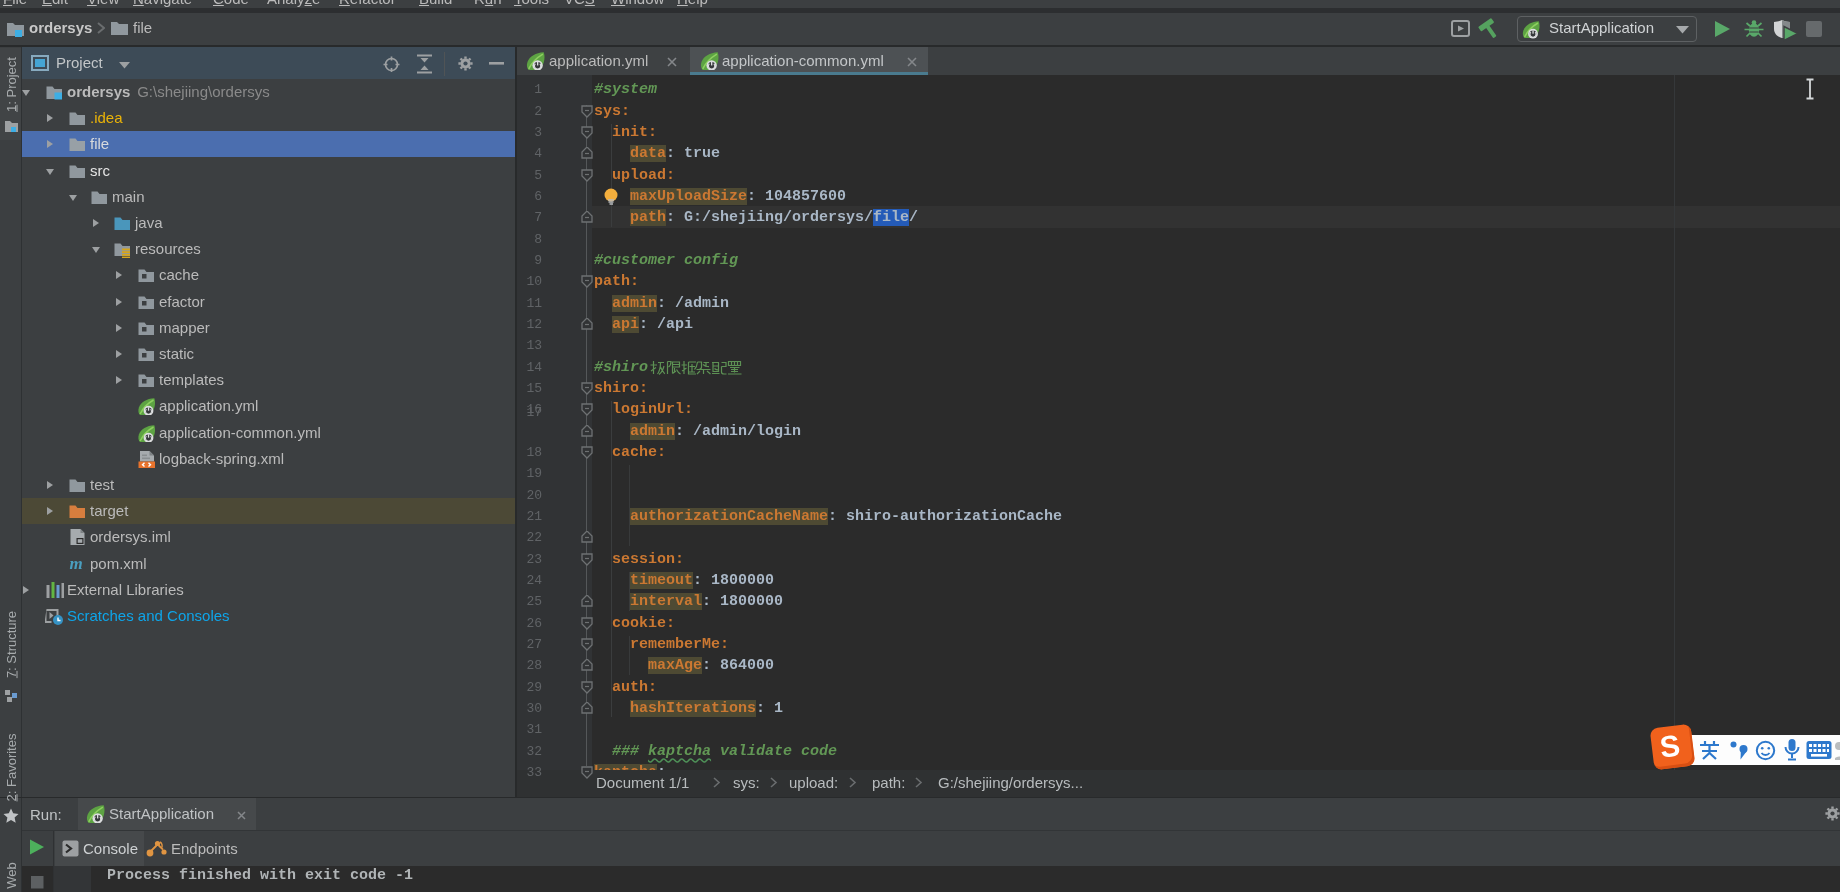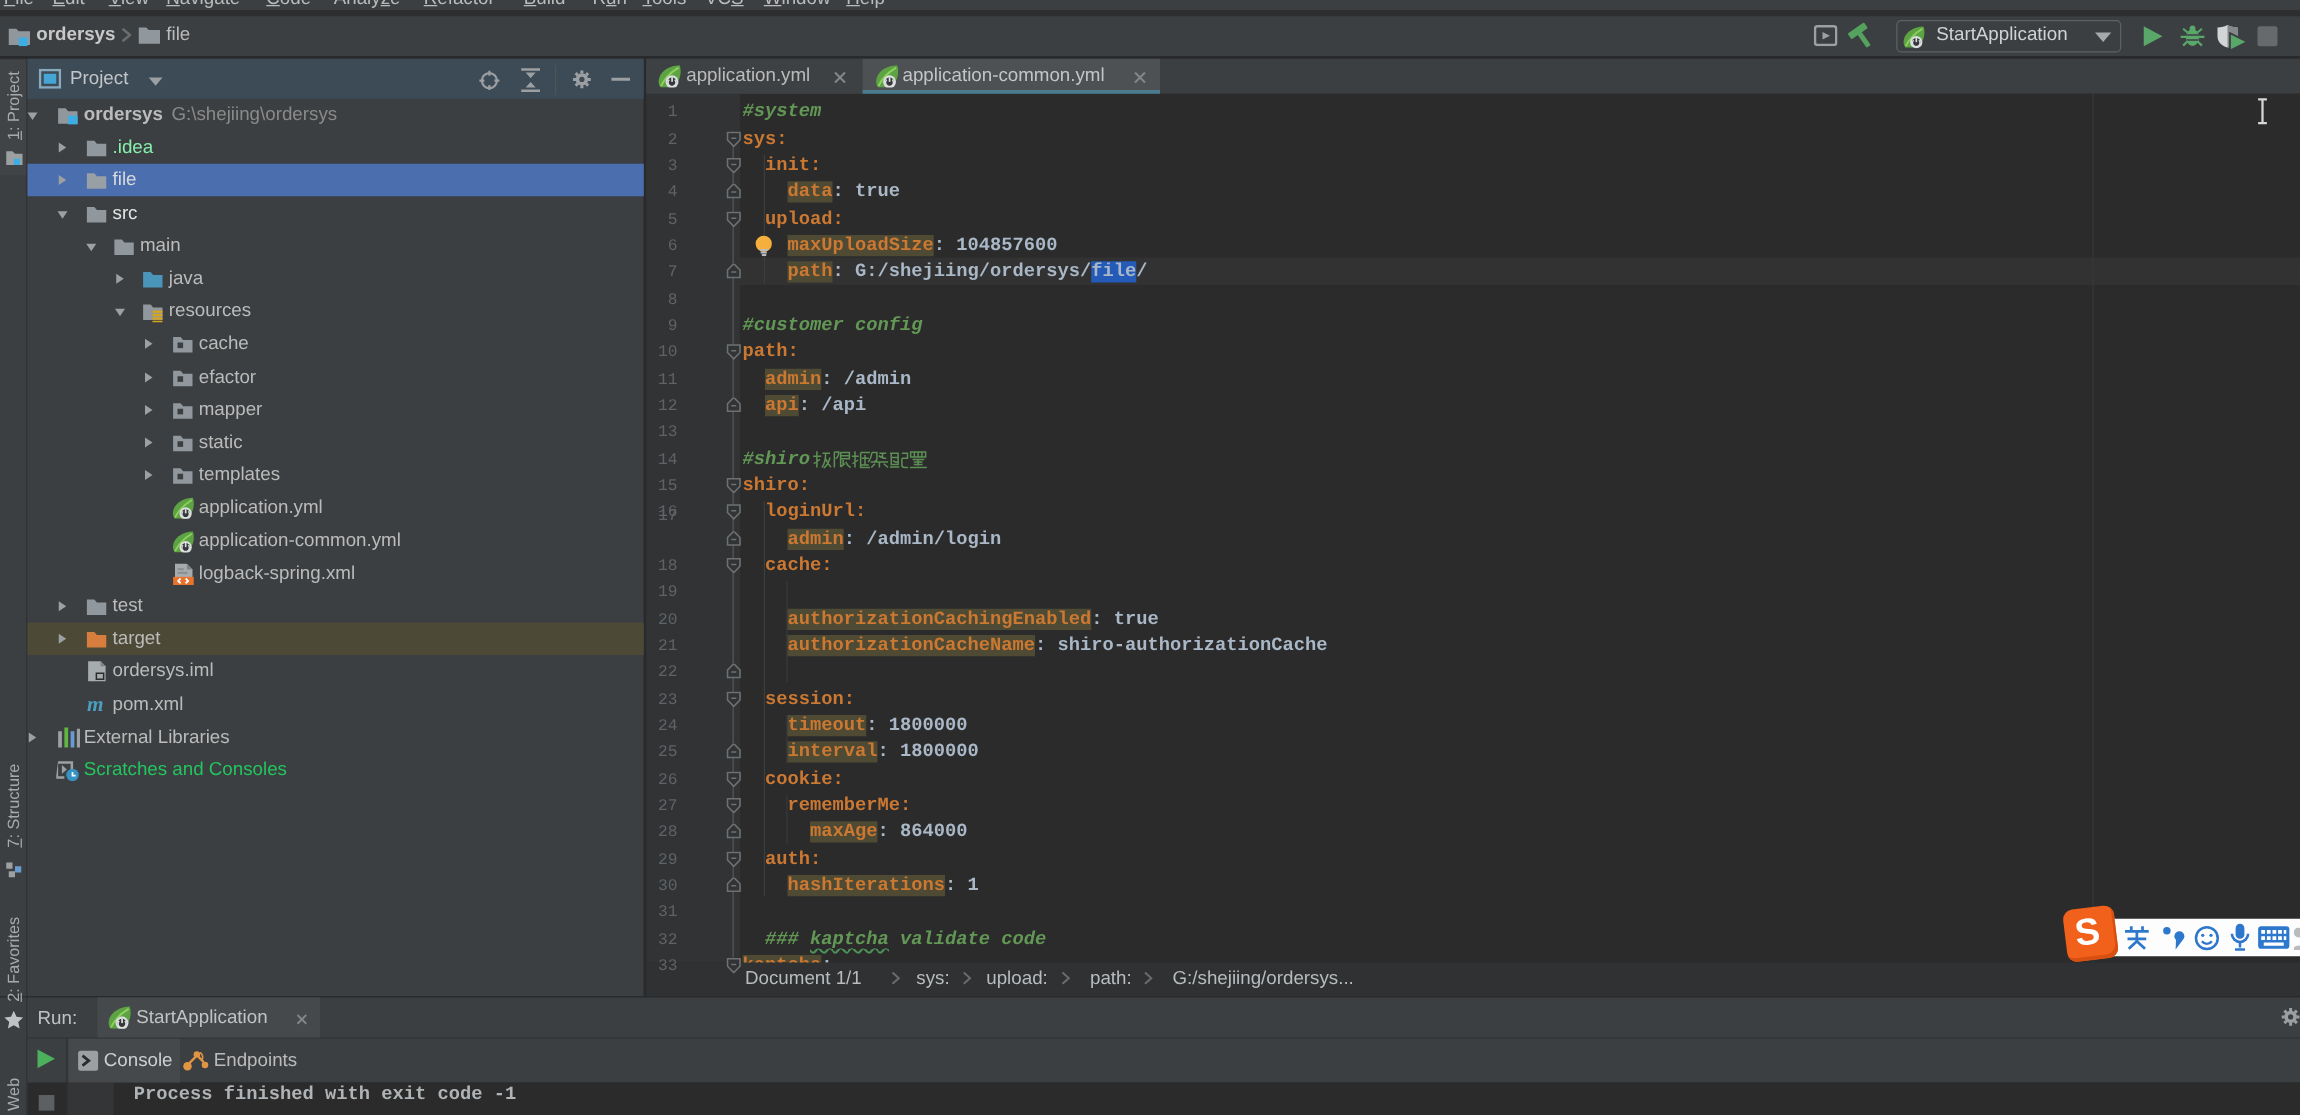--- a/index.html
+++ b/index.html
@@ -159,21 +159,21 @@
       <rect x="9" y="9.5" width="7.5" height="7" fill="#3daee4"></rect>
     </svg>
 <div class="tlabel" style="left:45px;font-weight:700;color:#bbbbbb">ordersys</div>
 <div class="tlabel" style="left:111px;color:#8a8a8a"> G:\shejiing\ordersys</div>
 </div>
 <div class="trow" style="top:105.2px">
 <div class="arrR" style="left:25px"></div>
 <svg style="position:absolute;left:46px;top:4px" width="19" height="18" viewBox="0 0 18 18">
       <path d="M1 3.5 h6 l2 2.5 h7.5 v10 h-15.5 z" fill="#90989e"></path>
     </svg>
-<div class="tlabel" style="left:68px;color:#86efac">.idea</div>
+<div class="tlabel" style="left:68px;color:#eab308">.idea</div>
 </div>
 <div class="r" style="left:22px;top:131px;width:493px;height:26px;background:#4b6eaf;"></div>
 <div class="trow" style="top:131.4px">
 <div class="arrR" style="left:25px"></div>
 <svg style="position:absolute;left:46px;top:4px" width="19" height="18" viewBox="0 0 18 18">
       <path d="M1 3.5 h6 l2 2.5 h7.5 v10 h-15.5 z" fill="#98a0a6"></path>
     </svg>
 <div class="tlabel" style="left:68px;color:#d8dadc">file</div>
 </div>
 <div class="trow" style="top:157.6px">
@@ -327,21 +327,21 @@
     </svg>
 <div class="tlabel" style="left:45px;color:#bbbbbb">External Libraries</div>
 </div>
 <div class="trow" style="top:603.0px">
 <svg style="position:absolute;left:23px;top:4px" width="19" height="18" viewBox="0 0 18 18">
       <path d="M1 2 h12 v7 h-2 v-5 h-10 v10 h5 v2 h-7 z" fill="#9da0a2"></path>
       <path d="M4 5 l4 3.5 l-4 3.5 z" fill="#9da0a2"></path>
       <circle cx="12.5" cy="13" r="5" fill="#3592c4"></circle>
       <path d="M12.5 10.5 v3 h2.5" stroke="#fff" stroke-width="1.4" fill="none"></path>
     </svg>
-<div class="tlabel" style="left:45px;color:#22c55e">Scratches and Consoles</div>
+<div class="tlabel" style="left:45px;color:#0ea5e9">Scratches and Consoles</div>
 </div>
 <div class="r" style="left:517px;top:47px;width:173px;height:28px;background:#3e4143;"></div>
 <div class="r" style="left:690px;top:47px;width:238px;height:25px;background:#4d5154;"></div>
 <div class="r" style="left:690px;top:72px;width:238px;height:3px;background:#4a7b8f;"></div>
 <svg class="r" style="left:526px;top:51px" width="19" height="19" viewBox="0 0 18 18">
     <path d="M16.8 1.2 C9.2 1.6 3.4 5 1.4 10.4 C0.4 13.3 0.8 16.1 2.4 18 L8.2 18 C13.2 17.6 16.6 13.8 17.4 8 C17.7 5.6 17.5 3.2 16.8 1.2 z" fill="#5da343"></path>
     <path d="M2.6 17 C5.5 11 9.8 6.6 16 3" stroke="#8ed060" stroke-width="1.5" fill="none"></path>
     <circle cx="11" cy="13.7" r="4.9" fill="#dcdedf"></circle>
     <circle cx="11" cy="13.7" r="3.3" fill="#35383a"></circle>
     <path d="M8.9 12.1 a3 3 0 1 0 4.2 0" stroke="#dcdedf" stroke-width="1.1" fill="none"></path>
@@ -501,21 +501,20 @@
 <div class="code" style="position:absolute;left:594.0px;top:207.4px">    <span class="hl">path</span>: G:/shejiing/ordersys/<span style="background:#245bb8">file</span>/</div>
 <div class="code" style="position:absolute;left:594.0px;top:250.0px"><span class="c">#customer config</span></div>
 <div class="code" style="position:absolute;left:594.0px;top:271.4px"><span class="k">path:</span></div>
 <div class="code" style="position:absolute;left:594.0px;top:292.7px">  <span class="hl">admin</span>: /admin</div>
 <div class="code" style="position:absolute;left:594.0px;top:314.0px">  <span class="hl">api</span>: /api</div>
 <div class="code" style="position:absolute;left:594.0px;top:356.7px"><span class="c">#shiro</span><span class="cjk"></span></div>
 <div class="code" style="position:absolute;left:594.0px;top:378.0px"><span class="k">shiro:</span></div>
 <div class="code" style="position:absolute;left:594.0px;top:399.4px">  <span class="k">loginUrl:</span></div>
 <div class="code" style="position:absolute;left:594.0px;top:420.7px">    <span class="hl">admin</span>: /admin/login</div>
 <div class="code" style="position:absolute;left:594.0px;top:442.0px">  <span class="k">cache:</span></div>
-<div class="code" style="position:absolute;left:594.0px;top:484.7px">    <span class="hl">authorizationCachingEnabled</span>: true</div>
 <div class="code" style="position:absolute;left:594.0px;top:506.0px">    <span class="hl">authorizationCacheName</span>: shiro-authorizationCache</div>
 <div class="code" style="position:absolute;left:594.0px;top:548.7px">  <span class="k">session:</span></div>
 <div class="code" style="position:absolute;left:594.0px;top:570.0px">    <span class="hl">timeout</span>: 1800000</div>
 <div class="code" style="position:absolute;left:594.0px;top:591.3px">    <span class="hl">interval</span>: 1800000</div>
 <div class="code" style="position:absolute;left:594.0px;top:612.6px">  <span class="k">cookie:</span></div>
 <div class="code" style="position:absolute;left:594.0px;top:634.0px">    <span class="k">rememberMe:</span></div>
 <div class="code" style="position:absolute;left:594.0px;top:655.3px">      <span class="hl">maxAge</span>: 864000</div>
 <div class="code" style="position:absolute;left:594.0px;top:676.6px">  <span class="k">auth:</span></div>
 <div class="code" style="position:absolute;left:594.0px;top:698.0px">    <span class="hl">hashIterations</span>: 1</div>
 <div class="code" style="position:absolute;left:594.0px;top:740.6px">  <span class="c">### <span style="text-decoration:underline wavy #4e9157;text-underline-offset:3px">kaptcha</span> validate code</span></div>

